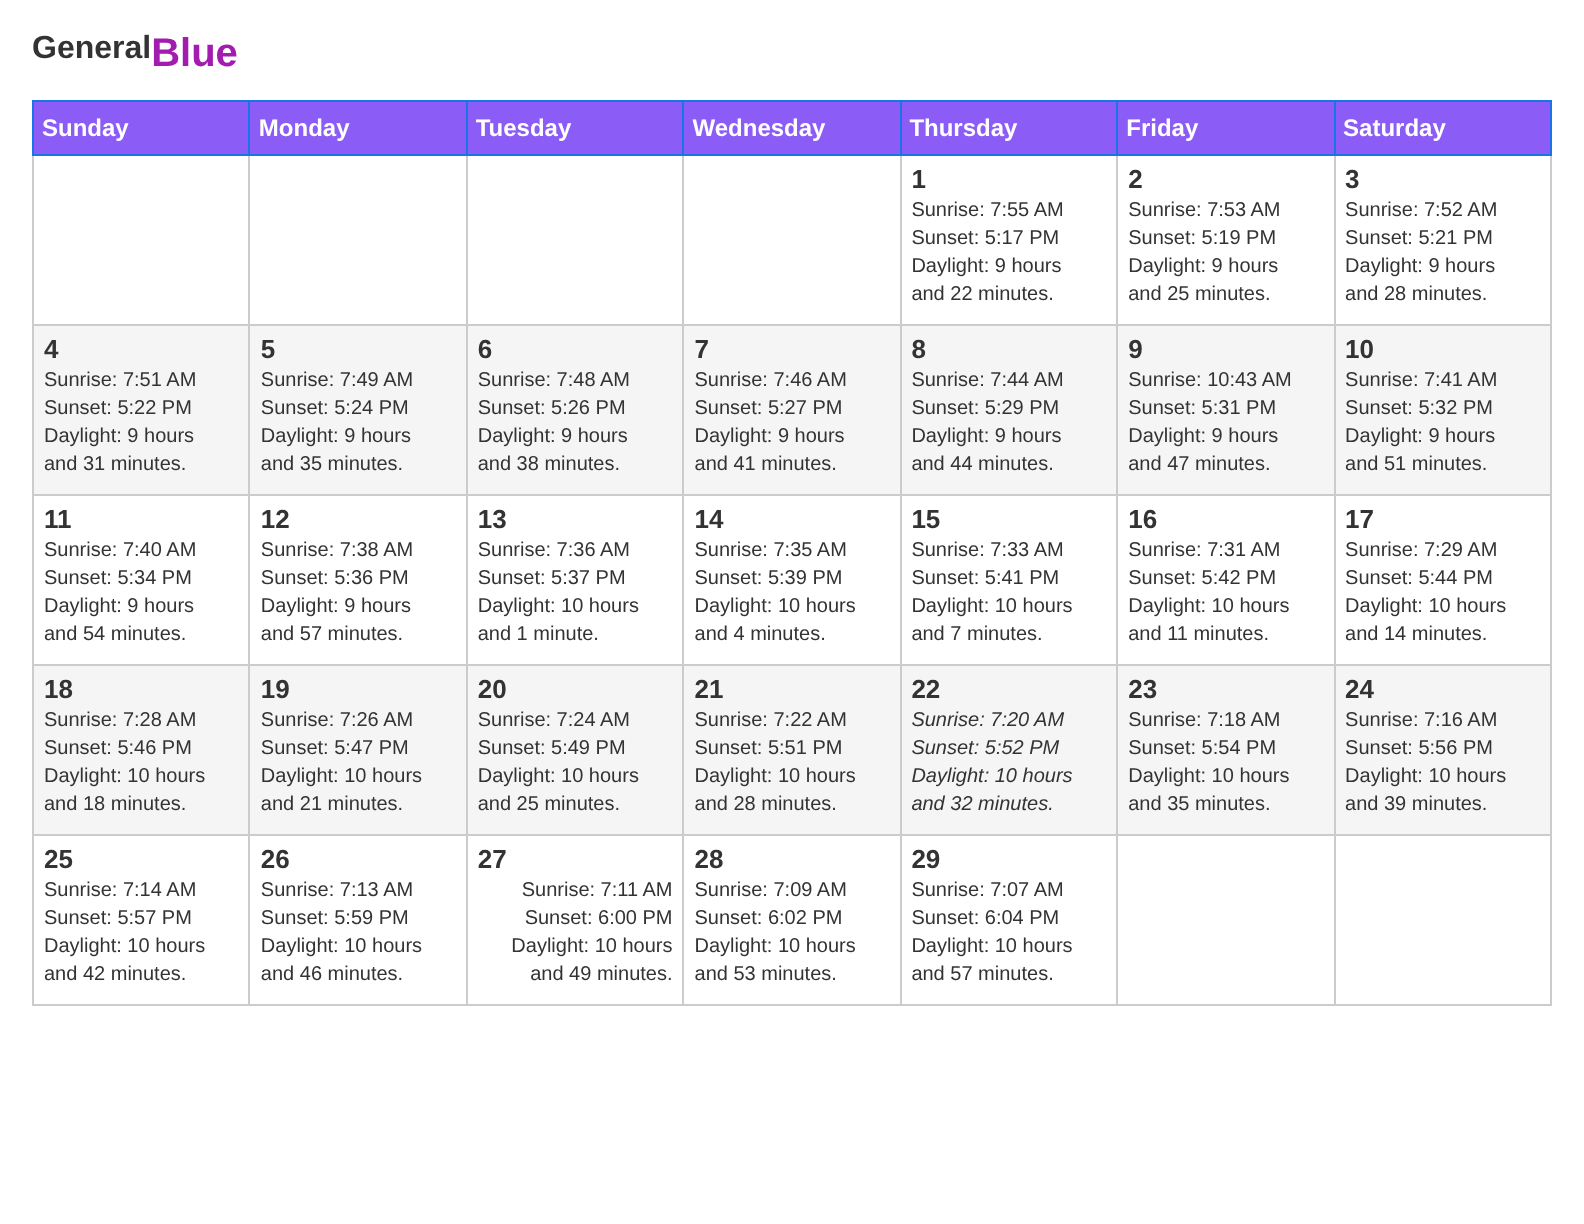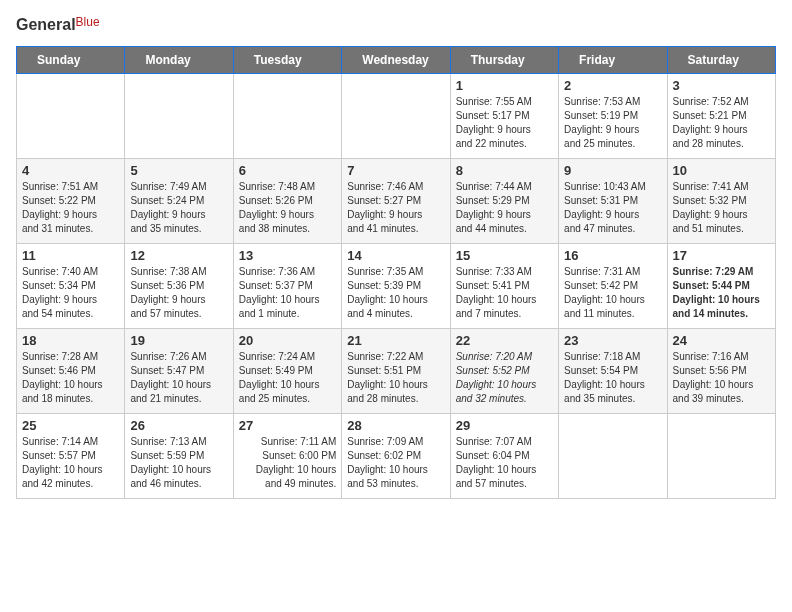--- a/index.html
+++ b/index.html
@@ -33,25 +33,25 @@
       font-size: 16px;
       font-weight: normal;
       color: #333;
     }
     table {
       width: 100%;
       border-collapse: collapse;
       table-layout: fixed;
     }
     thead th {
-      background: #737373;
+      background: #8b5cf6;
       color: #fff;
       font-size: 12px;
       font-weight: bold;
-      padding: 6px 20px;
+      padding: 6px 4px;
       text-align: left;
       border: 1px solid #1a73e8;
     }
     tbody td {
       vertical-align: top;
       border: 1px solid #ccc;
       padding: 4px 5px;
       font-size: 10.5px;
       color: #333;
       height: 85px;
@@ -79,21 +79,21 @@
     }
   </style>
 </head>
 <body>
 
 <div class="header">
   <div class="logo">
 
     <div style="display:flex;flex-direction:row;line-height:1.1">
       <span style="font-size:16px;font-weight:bold;color:#333;">General</span>
-      <span style="font-size:12px;font-weight:normal;color:#b91c1c;">Blue</span>
+      <span style="font-size:20px;font-weight:bold;color:#a21caf;">Blue</span>
     </div>
   </div>
   <div class="title-block">
     <h1></h1>
     <h2></h2>
   </div>
 </div>
 
 <table>
   <thead>
@@ -224,21 +224,21 @@
         </td>
         <td>
           <span class="day-number">16</span>
           <div class="day-info" style="white-space: pre-line;">Sunrise: 7:31 AM
 Sunset: 5:42 PM
 Daylight: 10 hours
 and 11 minutes.</div>
         </td>
         <td>
           <span class="day-number">17</span>
-          <div class="day-info" style="white-space: pre-line; font-weight: bold;">Sunrise: 7:29 AM
+          <div class="day-info" style="white-space: pre-line;">Sunrise: 7:29 AM
 Sunset: 5:44 PM
 Daylight: 10 hours
 and 14 minutes.</div>
         </td>
       </tr>
       <tr>
         <td>
           <span class="day-number">18</span>
           <div class="day-info" style="white-space: pre-line;">Sunrise: 7:28 AM
 Sunset: 5:46 PM

